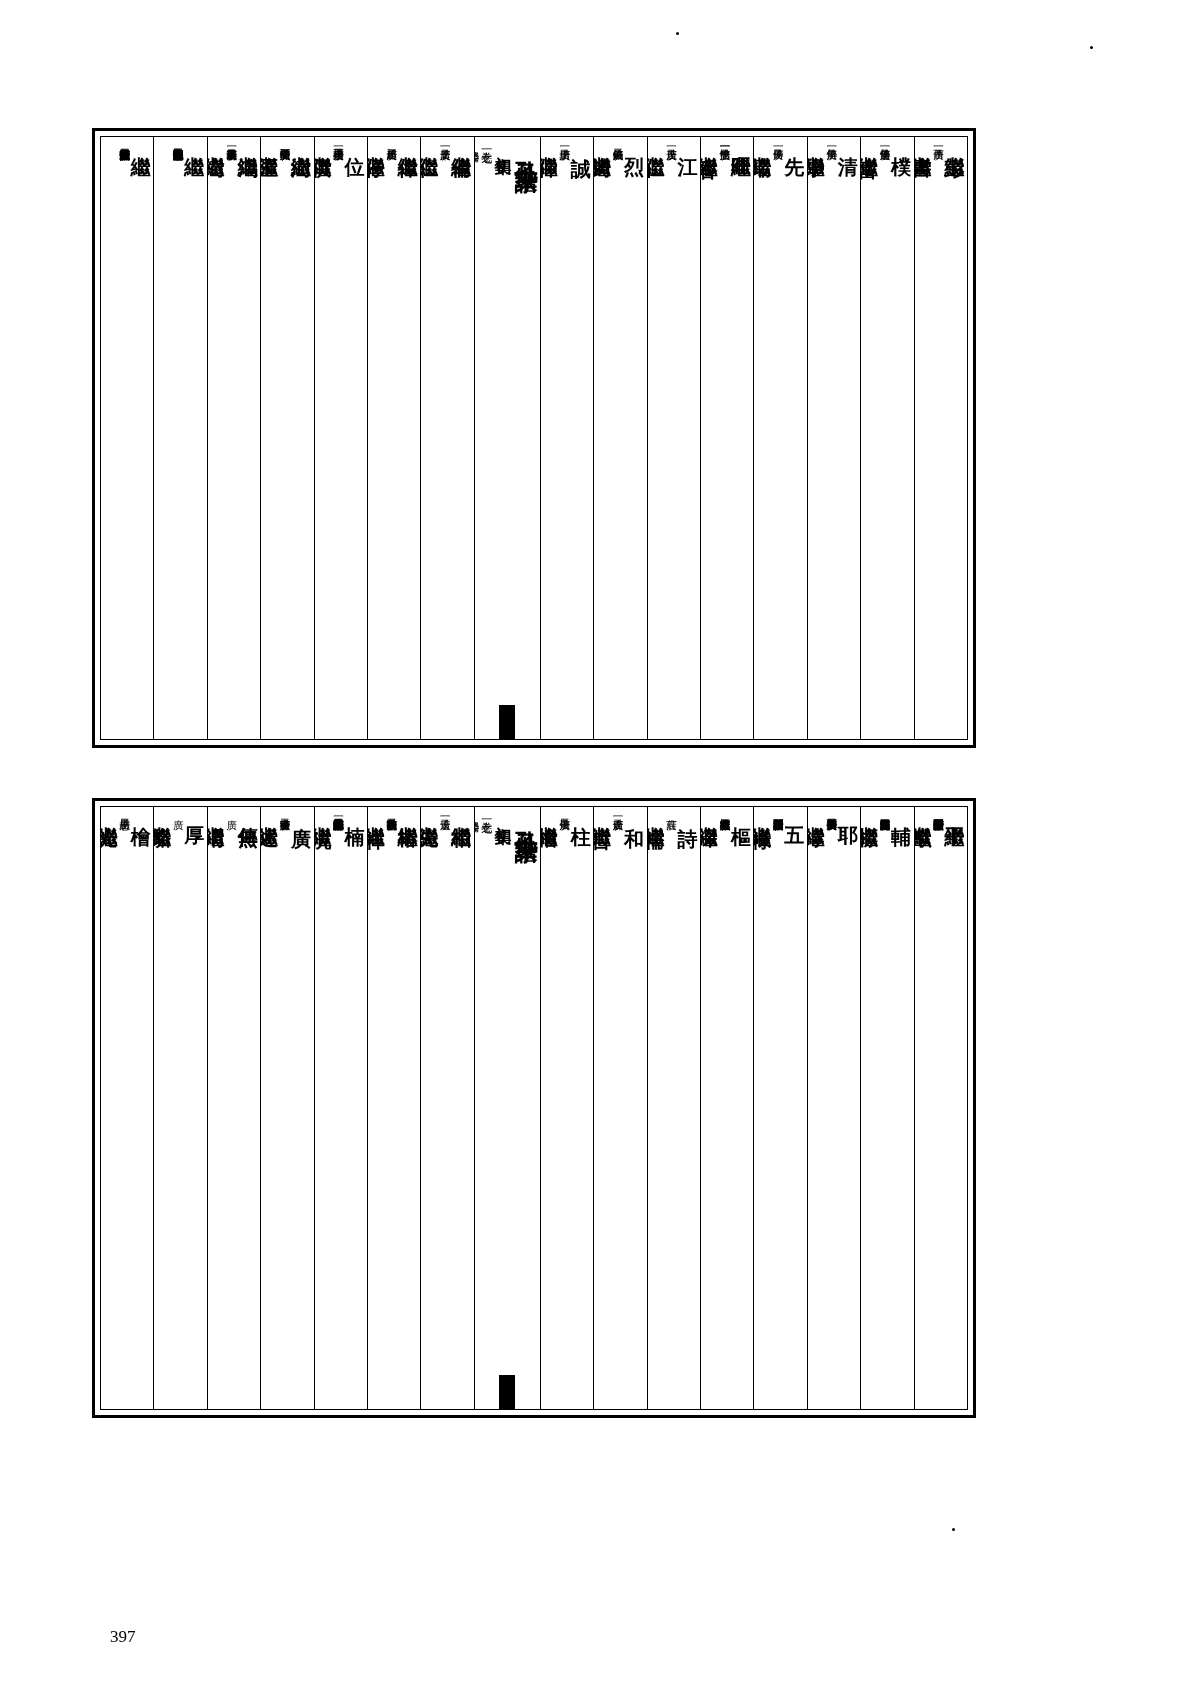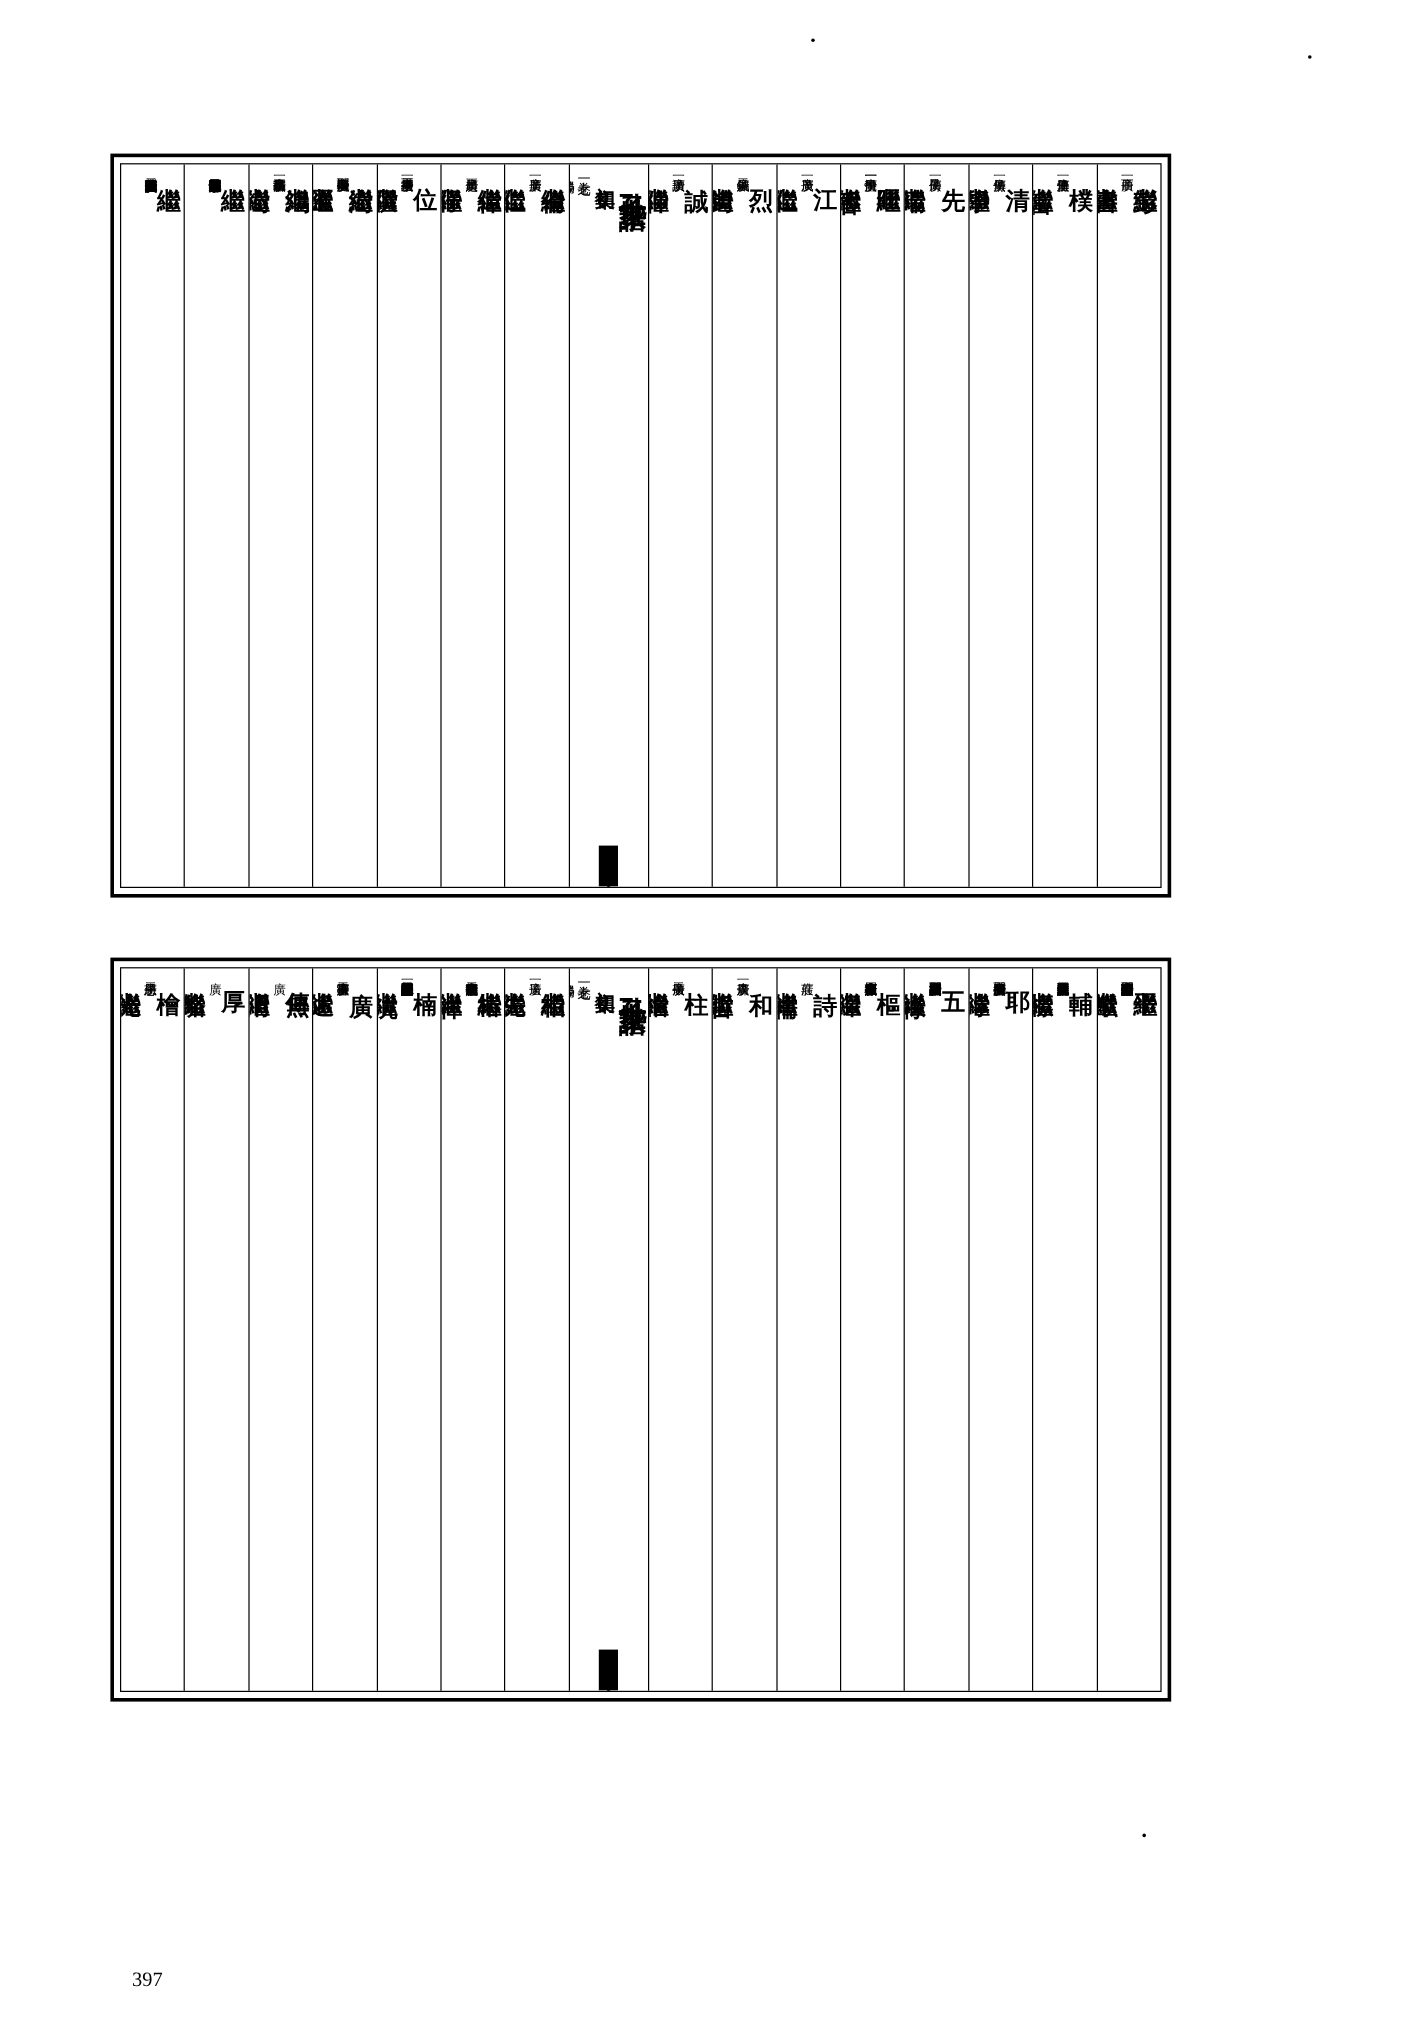--- a/index.html
+++ b/index.html
@@ -115,21 +115,21 @@
     position:absolute;
     bottom:0px;
     left:50%;
     transform:translateX(-50%);
     width:16px;height:34px;
     background:#000;
   }
   .pagenum{
     position:absolute;
     left:110px;
-    bottom:23px;
+    bottom:36px;
     font-size:17px;
     font-family:"Liberation Serif",serif;
   }
   .dot{position:absolute;width:3px;height:3px;background:#000;border-radius:50%;}
 </style>
 </head>
 <body>
 
 <div class="page">
 

